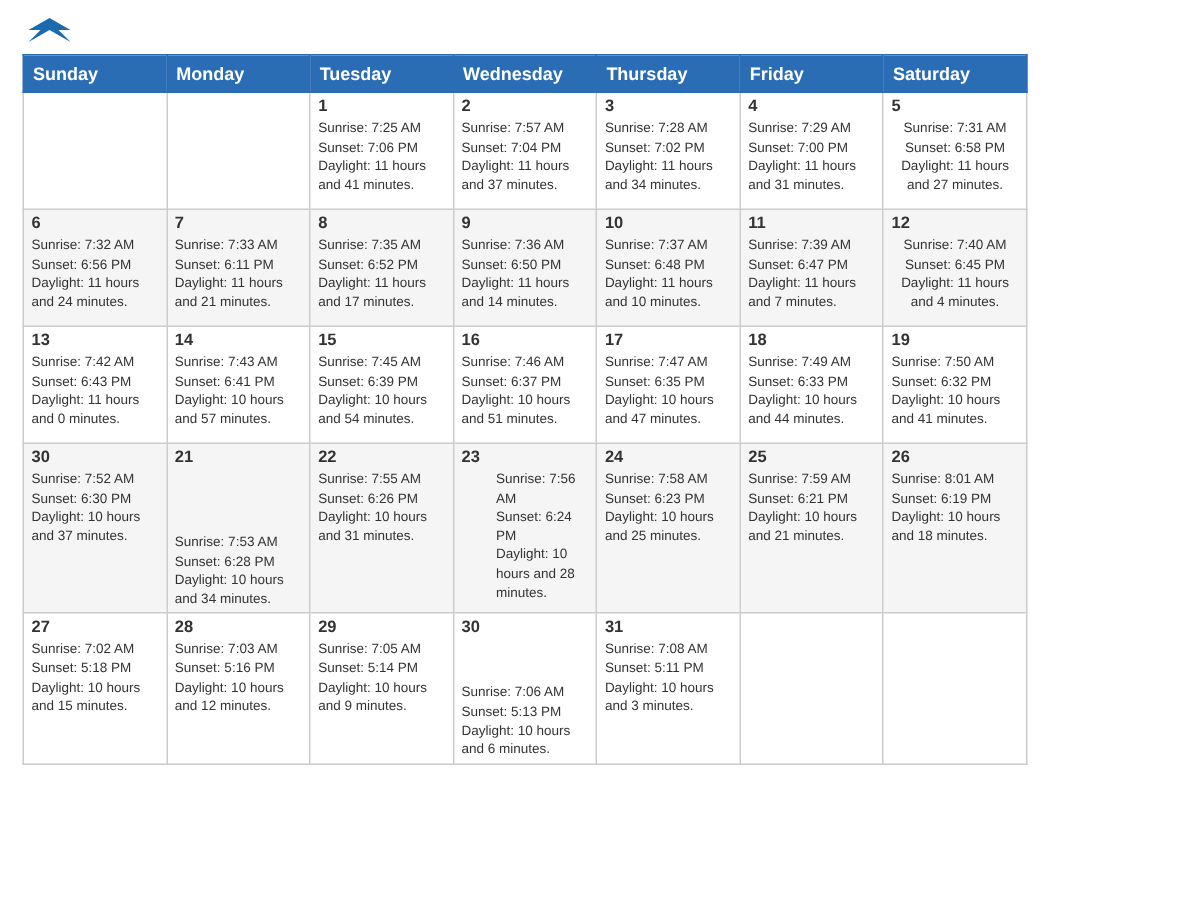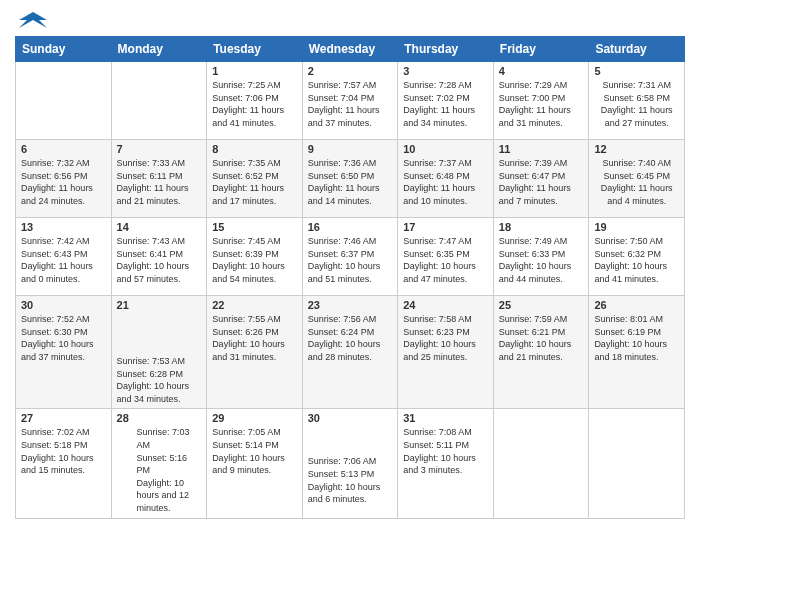--- a/index.html
+++ b/index.html
@@ -255,21 +255,21 @@
 Daylight: 10 hours and 34 minutes.</div>
           </td>
           <td>
             <span class="day-number">22</span>
             <div class="day-info" style="white-space: pre-line;">Sunrise: 7:55 AM
 Sunset: 6:26 PM
 Daylight: 10 hours and 31 minutes.</div>
           </td>
           <td>
             <span class="day-number">23</span>
-            <div class="day-info" style="white-space: pre-line;">Sunrise: 7:56 AM
+            <div class="day-info" style="white-space: pre-line; margin-left: 23px;">Sunrise: 7:56 AM
 Sunset: 6:24 PM
 Daylight: 10 hours and 28 minutes.</div>
           </td>
           <td>
             <span class="day-number">24</span>
             <div class="day-info" style="white-space: pre-line;">Sunrise: 7:58 AM
 Sunset: 6:23 PM
 Daylight: 10 hours and 25 minutes.</div>
           </td>
           <td>
@@ -287,21 +287,21 @@
         </tr>
         <tr>
           <td>
             <span class="day-number">27</span>
             <div class="day-info" style="white-space: pre-line;">Sunrise: 7:02 AM
 Sunset: 5:18 PM
 Daylight: 10 hours and 15 minutes.</div>
           </td>
           <td>
             <span class="day-number">28</span>
-            <div class="day-info" style="white-space: pre-line; margin-left: 20px;">Sunrise: 7:03 AM
+            <div class="day-info" style="white-space: pre-line;">Sunrise: 7:03 AM
 Sunset: 5:16 PM
 Daylight: 10 hours and 12 minutes.</div>
           </td>
           <td>
             <span class="day-number">29</span>
             <div class="day-info" style="white-space: pre-line;">Sunrise: 7:05 AM
 Sunset: 5:14 PM
 Daylight: 10 hours and 9 minutes.</div>
           </td>
           <td>

